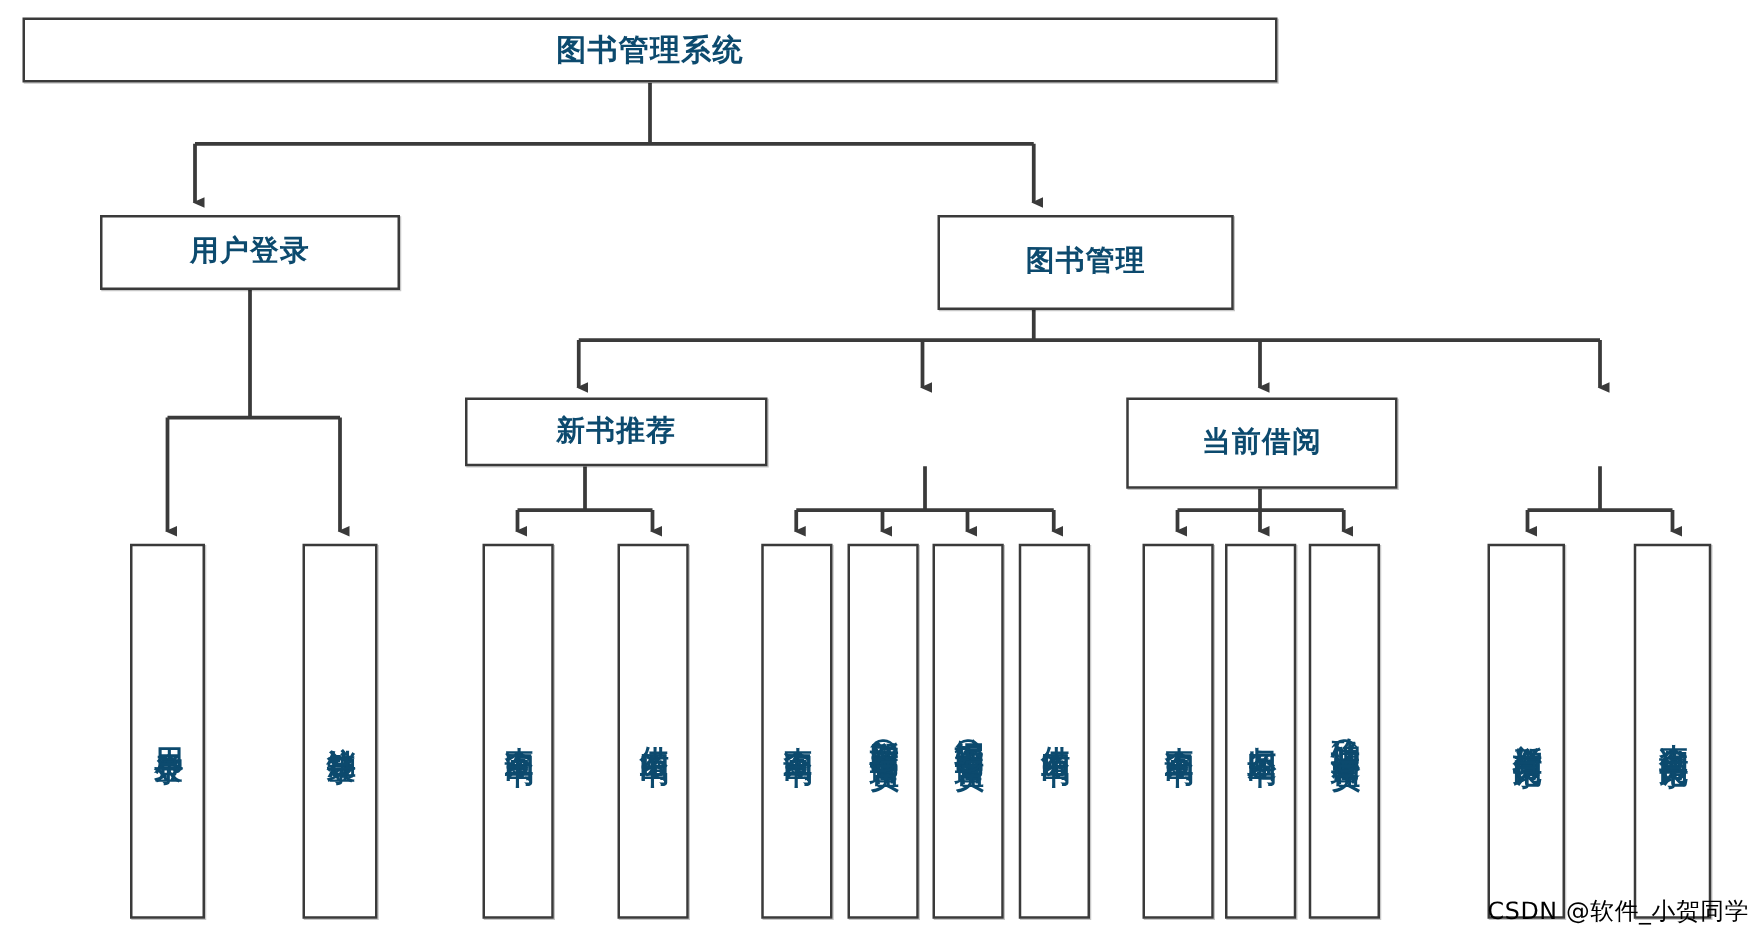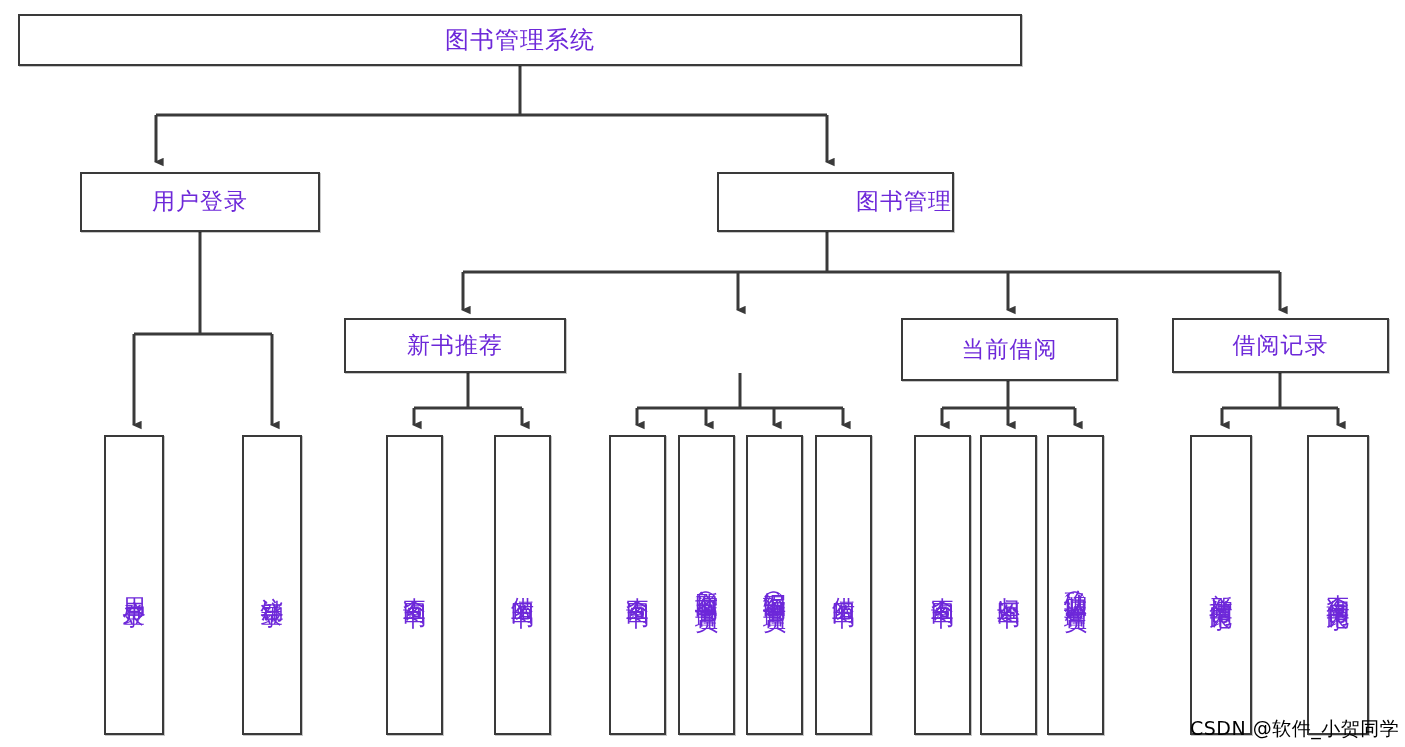--- a/index.html
+++ b/index.html
@@ -26,22 +26,23 @@
     pointer-events: none;
   }
   .node {
     position: absolute;
     box-sizing: border-box;
     border: 2px solid #3a3a3a;
     background: #ffffff;
     display: flex;
     align-items: center;
     justify-content: center;
-    color: #6d28d9;
+    color: #0c4a6e;
     box-shadow: 1px 1px 0 rgba(0,0,0,0.22);
+    font-weight: bold;
   }
   .node.h {
     font-size: 23px;
     letter-spacing: 1px;
     line-height: 1.2;
   }
   .node.root {
     font-size: 24px;
   }
   .node.v {
@@ -127,32 +128,29 @@
     </g>
   </svg>
 
   <div class="node h root" style="left:18px; top:14px; width:1004px; height:52px;">
     <span>图书管理系统</span>
   </div>
 
   <div class="node h" style="left:80px; top:172px; width:240px; height:60px;">
     <span>用户登录</span>
   </div>
-  <div class="node h" style="left:717px; top:172px; width:237px; height:60px;justify-content:flex-end;">
+  <div class="node h" style="left:750px; top:172px; width:237px; height:76px;">
     <span>图书管理</span>
   </div>
 
-  <div class="node h" style="left:344px; top:318px; width:222px; height:55px;">
+  <div class="node h" style="left:372px; top:318px; width:242px; height:55px;">
     <span>新书推荐</span>
   </div>
-  <div class="node h" style="left:901px; top:318px; width:217px; height:63px;">
+  <div class="node h" style="left:901px; top:318px; width:217px; height:73px;">
     <span>当前借阅</span>
-  </div>
-  <div class="node h" style="left:1172px; top:318px; width:217px; height:55px;">
-    <span>借阅记录</span>
   </div>
 
   <div class="node v" style="left:104px; top:435px; width:60px; height:300px;">
     <span class="vtext">用户登录</span>
   </div>
   <div class="node v" style="left:242px; top:435px; width:60px; height:300px;">
     <span class="vtext">注销登录</span>
   </div>
 
   <div class="node v" style="left:386px; top:435px; width:57px; height:300px;">

